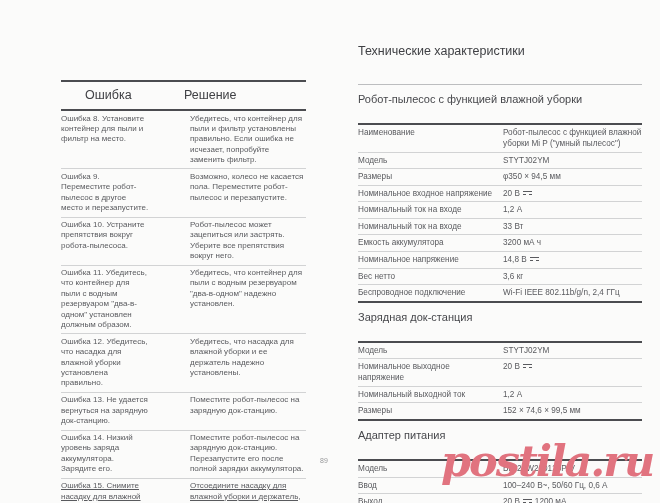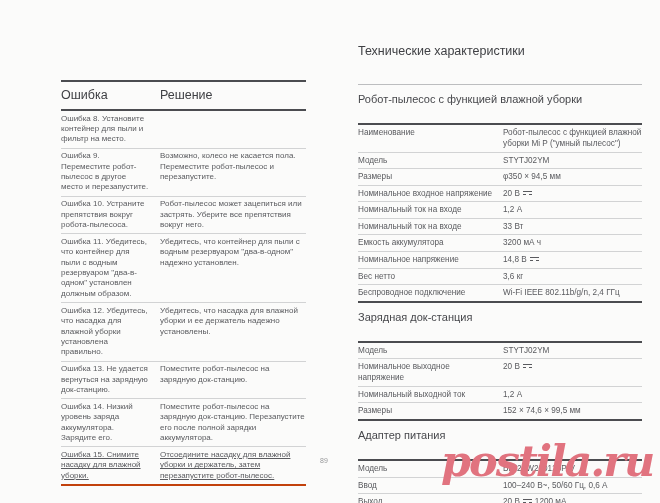--- a/index.html
+++ b/index.html
@@ -22,29 +22,30 @@
     position:absolute; left:61px; top:80px; width:245px;
     border-top:2px solid #4b4c50;
   }
   .error-header {
     display:flex;
     border-bottom:2px solid #4b4c50;
     padding:6px 0 7px;
     color:#3f4044;
     font-size:12.5px;
   }
-  .error-header .col-err { width:99px; }
+  .error-header .col-err { width:99px;margin-left:24px; }
   .error-header .col-sol { flex:1; }
   .err-row {
     display:flex;
     border-bottom:1px solid #d2d3d4;
     padding:2.5px 0 3px;
     font-size:8px;
     line-height:1.3;
     color:#595a5e;
+    gap:30px;
   }
   .err-row:last-child { border-bottom:2px solid #c2410c;text-decoration:underline; }
   .err-cell-error { width:99px; padding-right:10px; }
   .err-cell-solution { flex:1; }
 
   
   .specs {
     position:absolute; left:358px; top:44px; width:284px;
   }
   .specs-title {
@@ -104,20 +105,21 @@
 <div class="page">
 
   <div class="error-table">
     <div class="error-header">
       <div class="col-err">Ошибка</div>
       <div class="col-sol">Решение</div>
     </div>
 
       <div class="err-row">
         <div class="err-cell-error">Ошибка 8. Установите контейнер для пыли и фильтр на место.</div>
+        <div class="err-cell-solution">Убедитесь, что контейнер для пыли и фильтр установлены правильно. Если ошибка не исчезает, попробуйте заменить фильтр.</div>
       </div>
 
       <div class="err-row">
         <div class="err-cell-error">Ошибка 9. Переместите робот-пылесос в другое место и перезапустите.</div>
         <div class="err-cell-solution">Возможно, колесо не касается пола. Переместите робот-пылесос и перезапустите.</div>
       </div>
 
       <div class="err-row">
         <div class="err-cell-error">Ошибка 10. Устраните препятствия вокруг робота-пылесоса.</div>
         <div class="err-cell-solution">Робот-пылесос может зацепиться или застрять. Уберите все препятствия вокруг него.</div>

